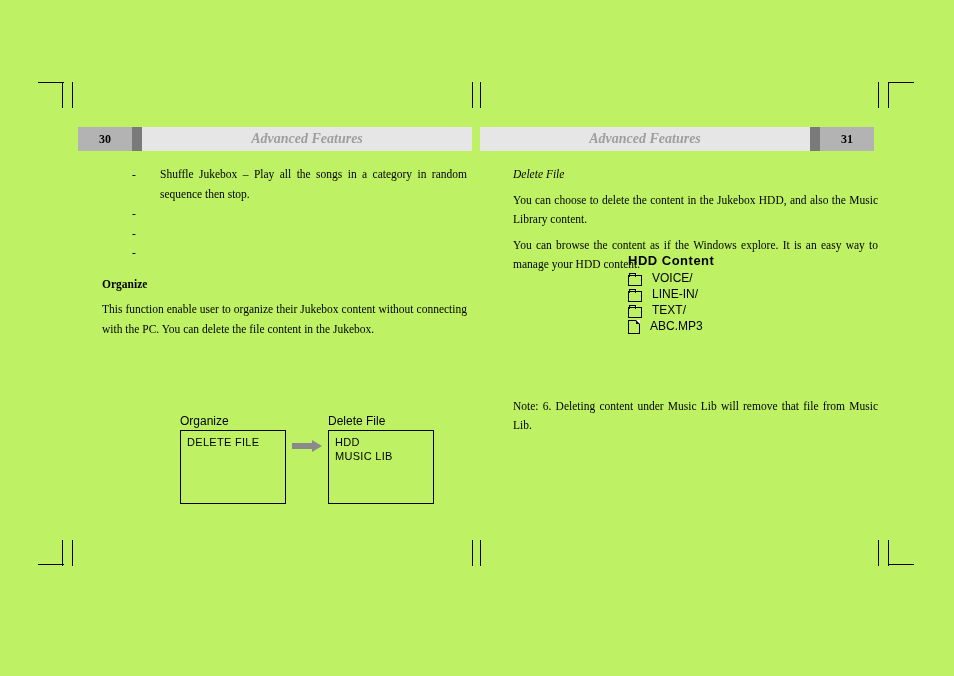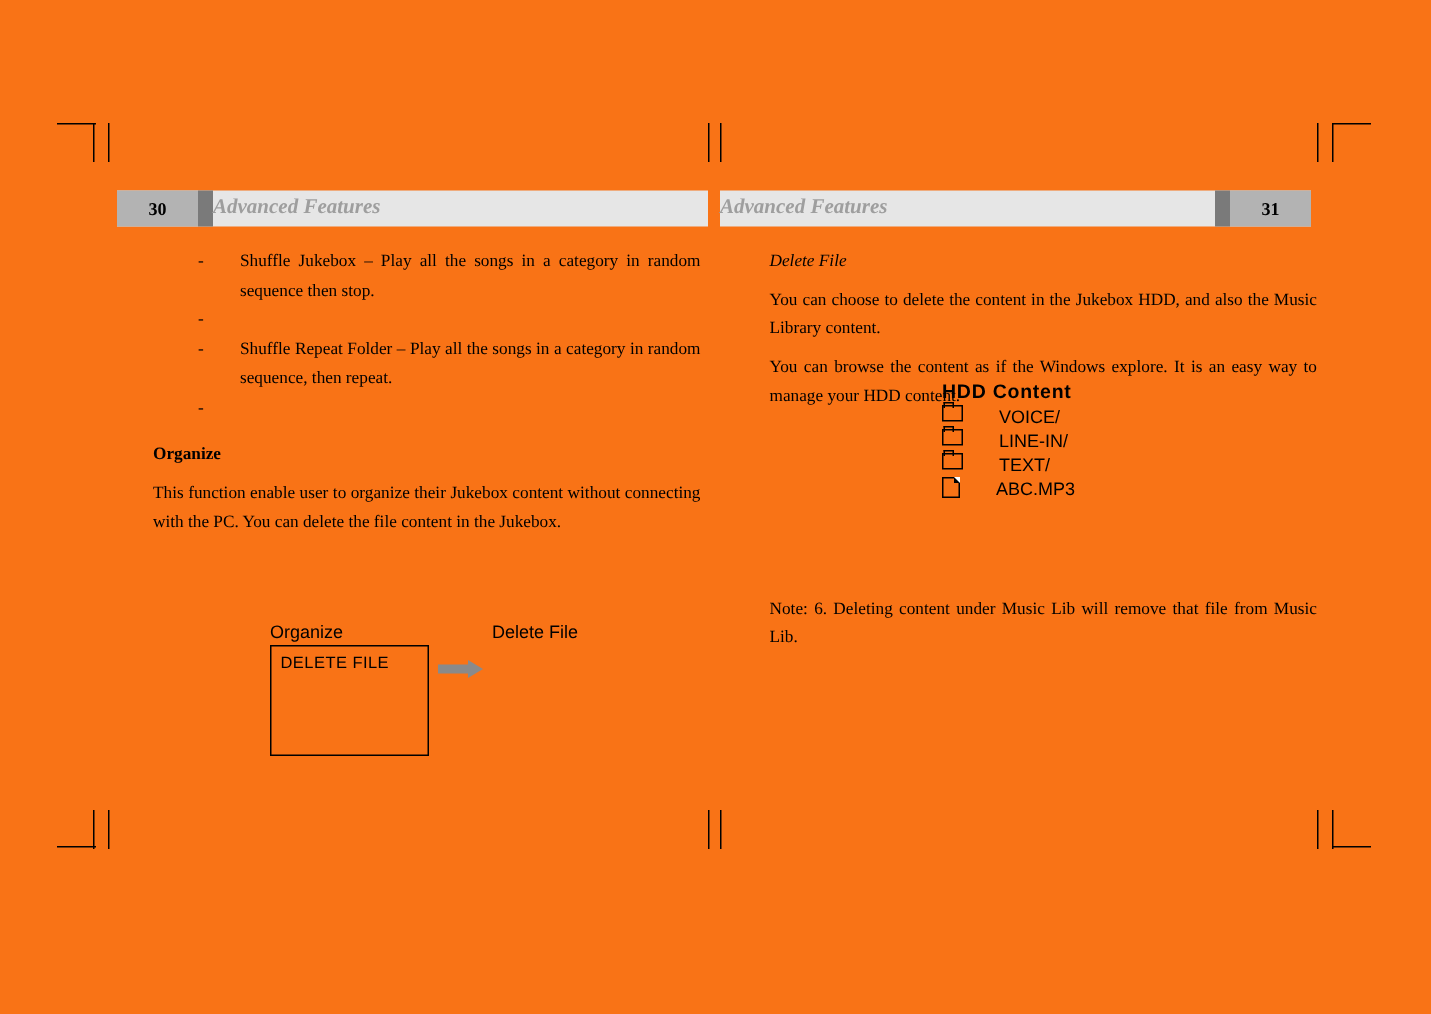--- a/index.html
+++ b/index.html
@@ -1,16 +1,16 @@
 <!DOCTYPE html>
 <html><head>
 <meta charset="utf-8">
 <style>
   html,body{margin:0;padding:0;background:#fff;font-family:"Times New Roman",Times,serif;color:#000}
-  .page{position:relative;width:954px;height:676px;background:#f97316}
+  .page{position:relative;width:954px;height:676px;background:#bef264}
   .crop{position:absolute;border:solid #000}
   .crop.tl1{left:38px;top:82px;width:26px;height:0;border-width:1px 0 0 0}
   .crop.tl2{left:62px;top:82px;width:0;height:26px;border-width:0 0 0 1px}
   .crop.tl3{left:72px;top:82px;width:0;height:26px;border-width:0 0 0 1px}
   .crop.tr1{left:888px;top:82px;width:26px;height:0;border-width:1px 0 0 0}
   .crop.tr2{left:888px;top:82px;width:0;height:26px;border-width:0 0 0 1px}
   .crop.tr3{left:878px;top:82px;width:0;height:26px;border-width:0 0 0 1px}
   .crop.tm1{left:472px;top:82px;width:0;height:26px;border-width:0 0 0 1px}
   .crop.tm2{left:480px;top:82px;width:0;height:26px;border-width:0 0 0 1px}
   .crop.bl1{left:38px;top:564px;width:26px;height:0;border-width:1px 0 0 0}
@@ -20,21 +20,21 @@
   .crop.br2{left:888px;top:540px;width:0;height:26px;border-width:0 0 0 1px}
   .crop.br3{left:878px;top:540px;width:0;height:26px;border-width:0 0 0 1px}
   .crop.bm1{left:472px;top:540px;width:0;height:26px;border-width:0 0 0 1px}
   .crop.bm2{left:480px;top:540px;width:0;height:26px;border-width:0 0 0 1px}
 
   .headerbar{position:absolute;top:127px;height:24px;background:#e6e6e6;display:flex;align-items:center}
   .headerbar.left{left:78px;width:394px}
   .headerbar.right{left:480px;width:394px}
   .pagetab{width:54px;height:100%;display:flex;align-items:center;justify-content:center;background:#b3b3b3;font-weight:bold;font-size:12px}
   .accent{width:10px;height:100%;background:#7a7a7a}
-  .htitle{flex:1;font-style:italic;font-weight:bold;color:#9e9e9e;font-size:14px}
+  .htitle{flex:1;text-align:center;font-style:italic;font-weight:bold;color:#9e9e9e;font-size:14px}
   .headerbar.right{flex-direction:row-reverse}
 
   .col{position:absolute;top:165px;width:365px;font-size:11.5px;line-height:1.7}
   .col.left{left:102px}
   .col.right{left:513px}
   .bullets{margin:0 0 12px 0;padding:0}
   .bullets li{list-style:none;display:flex;text-align:justify}
   .bullets li .dash{width:28px;flex:none;padding-left:30px}
   .bullets li .txt{flex:1}
   .note{text-align:justify;margin:6px 0}
@@ -44,21 +44,21 @@
 
   .diagram{position:absolute;left:180px;top:414px;display:flex;align-items:flex-start;font-family:Arial,Helvetica,sans-serif;font-size:11px}
   .dbox{border:1px solid #000;width:92px;height:64px;padding:4px 6px;line-height:1.3;letter-spacing:.3px}
   .dlabel{font-size:12px;margin-bottom:2px}
   .arrow{margin:26px 6px 0;width:30px;height:12px;position:relative}
   .arrow .shaft{position:absolute;left:0;top:3px;width:22px;height:6px;background:#8a8a8a}
   .arrow .head{position:absolute;right:0;top:0;width:0;height:0;border-left:10px solid #8a8a8a;border-top:6px solid transparent;border-bottom:6px solid transparent}
 
   .hdd{position:absolute;left:628px;top:252px;font-family:Arial,Helvetica,sans-serif;font-size:12px;line-height:1.35}
   .hdd .hddtitle{font-weight:bold;font-size:13px;letter-spacing:.5px}
-  .hdd .row{display:flex;align-items:flex-start;gap:24px}
+  .hdd .row{display:flex;align-items:flex-end;gap:10px}
   .hdd .ficon{width:12px;height:9px;border:1px solid #000;position:relative}
   .hdd .ficon::before{content:"";position:absolute;left:0;top:-3px;width:5px;height:3px;border:1px solid #000;border-bottom:none}
   .hdd .dicon{width:10px;height:12px;border:1px solid #000;position:relative}
   .hdd .dicon::before{content:"";position:absolute;right:-1px;top:-1px;width:0;height:0;border-left:4px solid #000;border-top:4px solid #fff}
 </style>
 </head>
 <body>
 <div class="page">
 
 <div class="crop tl1"></div>
@@ -93,21 +93,20 @@
   <ul class="bullets">
     <li>
           <span class="dash">-</span>
           <span class="txt">Shuffle Jukebox – Play all the songs in a category in random sequence then stop.</span>
         </li>
     <li>
           <span class="dash">-</span>
         </li>
     <li>
           <span class="dash">-</span>
-          <span class="txt">Shuffle Repeat Folder – Play all the songs in a category in random sequence, then repeat.</span>
         </li>
     <li>
           <span class="dash">-</span>
         </li>
   </ul>
   <div class="sect">Organize</div>
   <div class="note">This function enable user to organize their Jukebox content without connecting with the PC. You can delete the file content in the Jukebox.</div>
 </div>
 
 <div class="diagram">
@@ -116,20 +115,24 @@
     <div class="dbox">
       <div>DELETE FILE</div>
     </div>
   </div>
   <div class="arrow">
         <div class="shaft"></div>
         <div class="head"></div>
       </div>
   <div>
     <div class="dlabel">Delete File</div>
+    <div class="dbox">
+      <div>HDD</div>
+      <div>MUSIC LIB</div>
+    </div>
   </div>
 </div>
 
 <div class="col right">
   <div class="sect-it">Delete File</div>
   <div class="note">You can choose to delete the content in the Jukebox HDD, and also the Music Library content.</div>
   <div class="note">You can browse the content as if the Windows explore. It is an easy way to manage your HDD content.</div>
 
   <div style="height:110px"></div>
 

